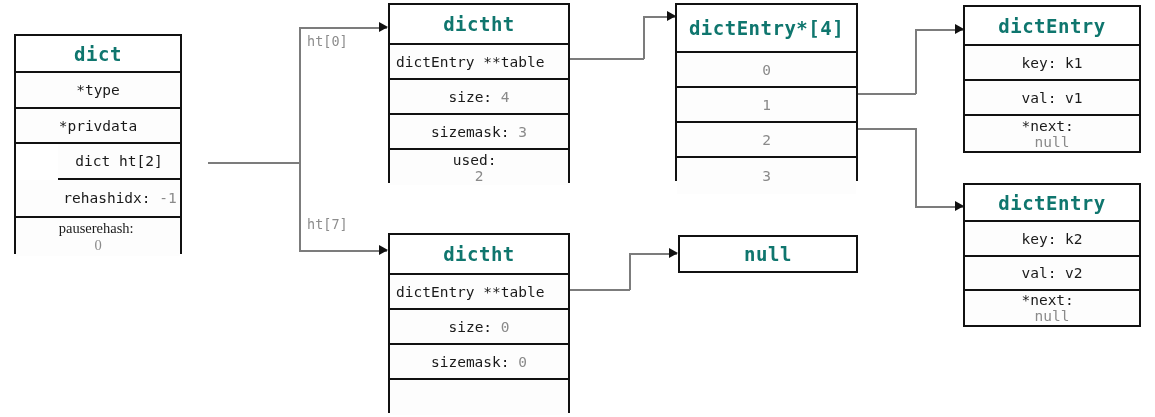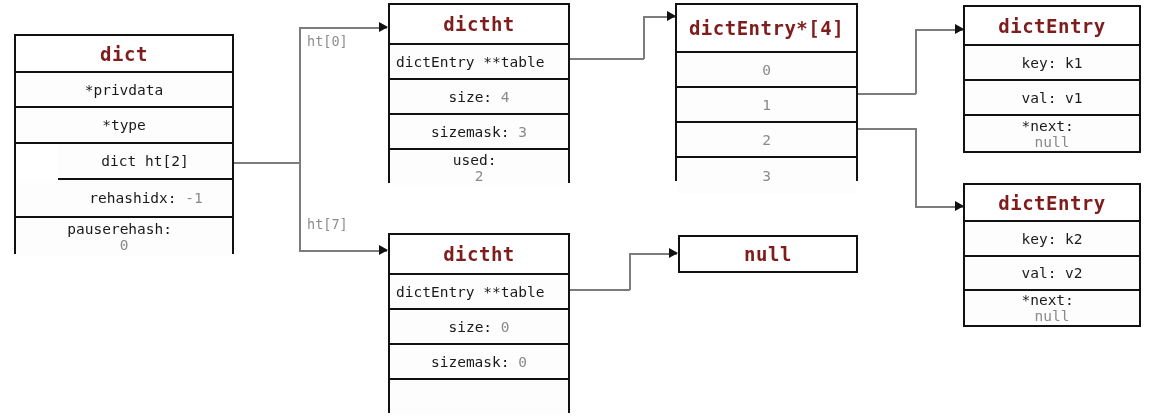--- a/index.html
+++ b/index.html
@@ -29,21 +29,21 @@
     align-items: center;
     justify-content: center;
     background: #fdfdfd;
     white-space: pre;
   }
   .row:last-child { border-bottom: none; flex-direction: column; }
   .row.header {
     font-weight: bold;
     font-size: 19px;
     letter-spacing: 0.5px;
-    color: #7f1d1d;
+    color: #0f766e;
     background: #ffffff;
     text-align: right;
   }
   .row.field {
     font-size: 14.5px;
     color: #1a1a1a;
   }
   .row.left {
     justify-content: flex-start;
     padding-left: 6px;
@@ -100,35 +100,35 @@
   <div class="arrow" style="left:955px; top:24px;"></div>
 
   <div class="edge h" style="left:858px; top:128px; width:58px;"></div>
   <div class="edge v" style="left:915px; top:128px; height:79px;"></div>
   <div class="edge h" style="left:915px; top:206px; width:48px;"></div>
   <div class="arrow" style="left:955px; top:201px;"></div>
 
   <div class="edge-label" style="left:307px; top:33px;">ht[0]</div>
   <div class="edge-label" style="left:307px; top:216px;">ht[7]</div>
 
-  <div class="box" style="left:14px; top:34px; width:220px; height:220px;">
+  <div class="box" style="left:14px; top:34px; width:168px; height:220px;">
     <div class="row header" style="height:37px;">dict</div>
-    <div class="row field" style="height:35px;">
-      <span>*privdata</span><span class="dim"></span>
-    </div>
     <div class="row field" style="height:36px;">
       <span>*type</span><span class="dim"></span>
     </div>
+    <div class="row field" style="height:35px;">
+      <span>*privdata</span><span class="dim"></span>
+    </div>
     <div class="row field" style="height:36px;margin-left:42px;">
       <span>dict ht[2]</span><span class="dim"></span>
     </div>
     <div class="row field" style="height:38px;padding-left:44px;">
       <span>rehashidx: </span><span class="dim">-1</span>
     </div>
-    <div class="row field" style="height:38px;">
+    <div class="row field" style="height:38px;font-family:Liberation Serif, serif;">
       <span>pauserehash: </span><span class="dim">0</span>
     </div>
   </div>
 
   <div class="box" style="left:388px; top:3px; width:182px; height:180px;">
     <div class="row header" style="height:40px;">dictht</div>
     <div class="row field left" style="height:35px;">dictEntry **table</div>
     <div class="row field" style="height:35px;">
       <span>size: </span><span class="dim">4</span>
     </div>

